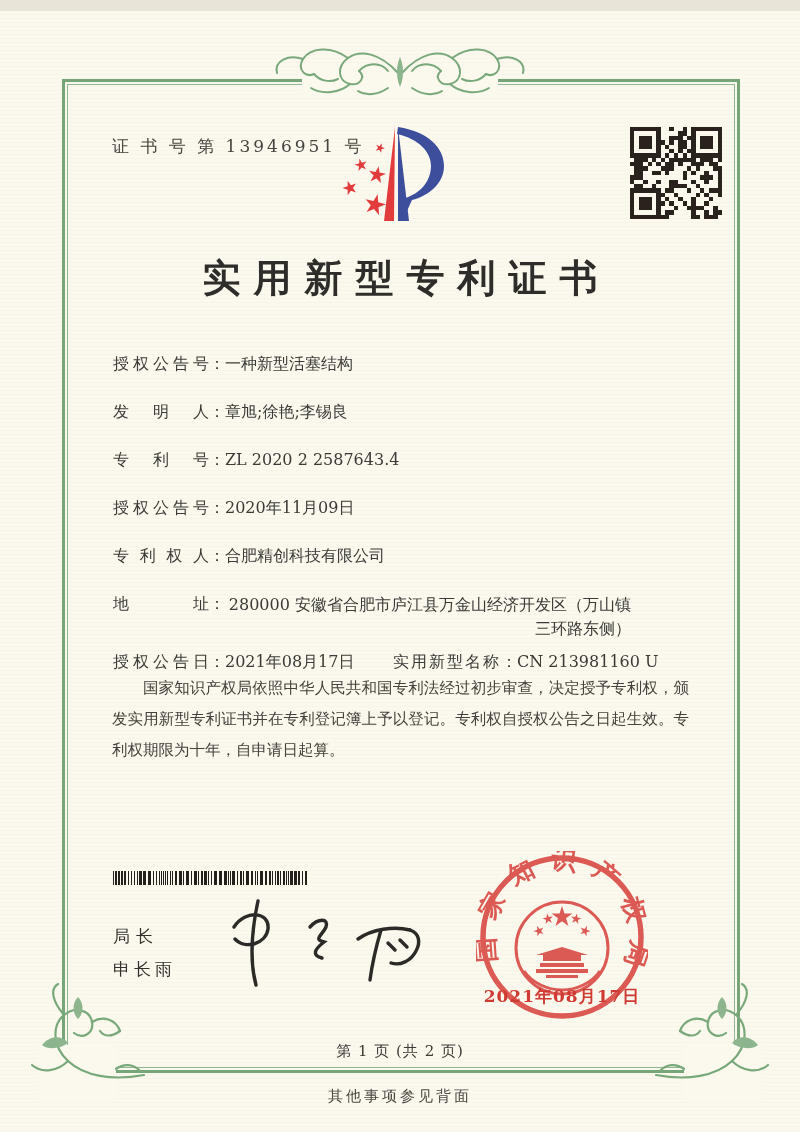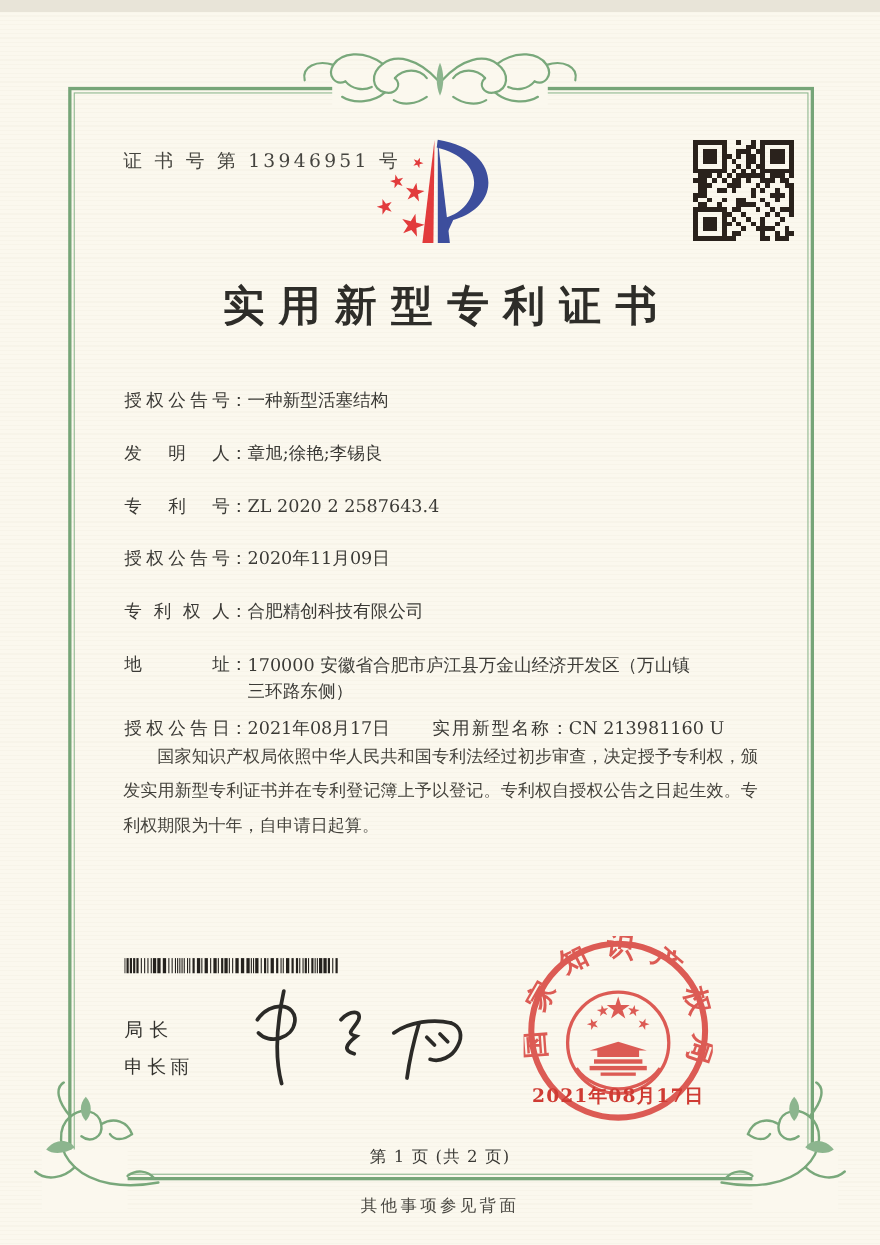--- a/index.html
+++ b/index.html
@@ -35,21 +35,21 @@
   }
   
   .fields { position:absolute; left:113px; top:342px; width:578px; font-size:16px; }
   .field-row { position:relative; margin-bottom:26px; line-height:22px; white-space:nowrap; }
   .field-row.address { margin-bottom:10px; white-space:normal; }
   .f-label {
     display:inline-block; width:96px; vertical-align:top;
     text-align:justify; text-align-last:justify; color:#3b3a36;
   }
   .f-colon { display:inline-block; width:16px; vertical-align:top; }
-  .f-value { display:inline-block; vertical-align:top; color:#3b3a36; }
+  .f-value { display:inline-block; vertical-align:top; color:#3b3a36;text-align:right; }
   .field-row.address .f-value { max-width:406px; line-height:24px; }
   .grant-group { position:absolute; left:280px; top:0; white-space:nowrap; }
   .grant-group .g-label { letter-spacing:2px; }
   
   .paras { position:absolute; left:112px; top:662px; width:577px; }
   .paras p {
     font-size:15.5px; line-height:31px; text-align:justify;
     text-indent:2em; color:#44423c;
   }
   
@@ -393,21 +393,21 @@
     <div class="field-row">
       <span class="f-label">专利号</span><span class="f-colon">：</span><span class="f-value">ZL 2020 2 2587643.4</span>
     </div>
     <div class="field-row">
       <span class="f-label">授权公告号</span><span class="f-colon">：</span><span class="f-value">2020年11月09日</span>
     </div>
     <div class="field-row">
       <span class="f-label">专利权人</span><span class="f-colon">：</span><span class="f-value">合肥精创科技有限公司</span>
     </div>
     <div class="field-row address">
-      <span class="f-label">地址</span><span class="f-colon">：</span><span class="f-value">170000 安徽省合肥市庐江县万金山经济开发区（万山镇三环路东侧）</span>
+      <span class="f-label">地址</span><span class="f-colon">：</span><span class="f-value">280000 安徽省合肥市庐江县万金山经济开发区（万山镇三环路东侧）</span>
     </div>
     <div class="field-row">
       <span class="f-label">授权公告日</span><span class="f-colon">：</span><span class="f-value">2021年08月17日</span>
       <span class="grant-group">
         <span class="g-label">实用新型名称</span><span>：</span><span>CN 213981160 U</span>
       </span>
     </div>
   </div>
 
   <div class="paras">

